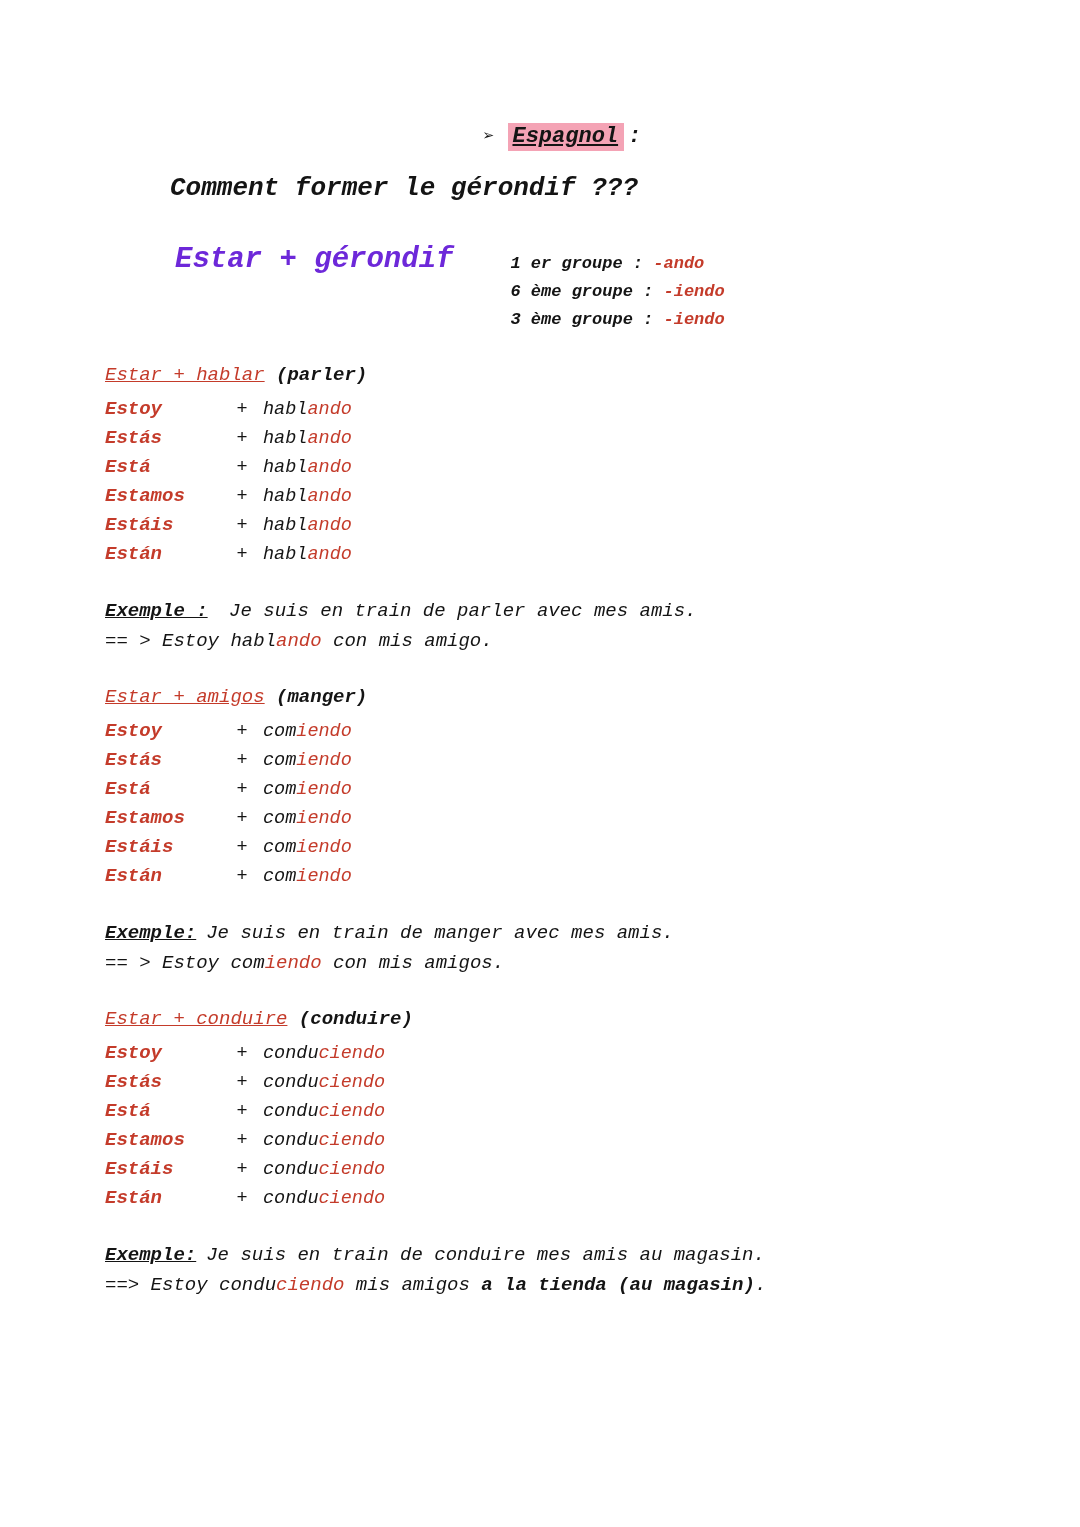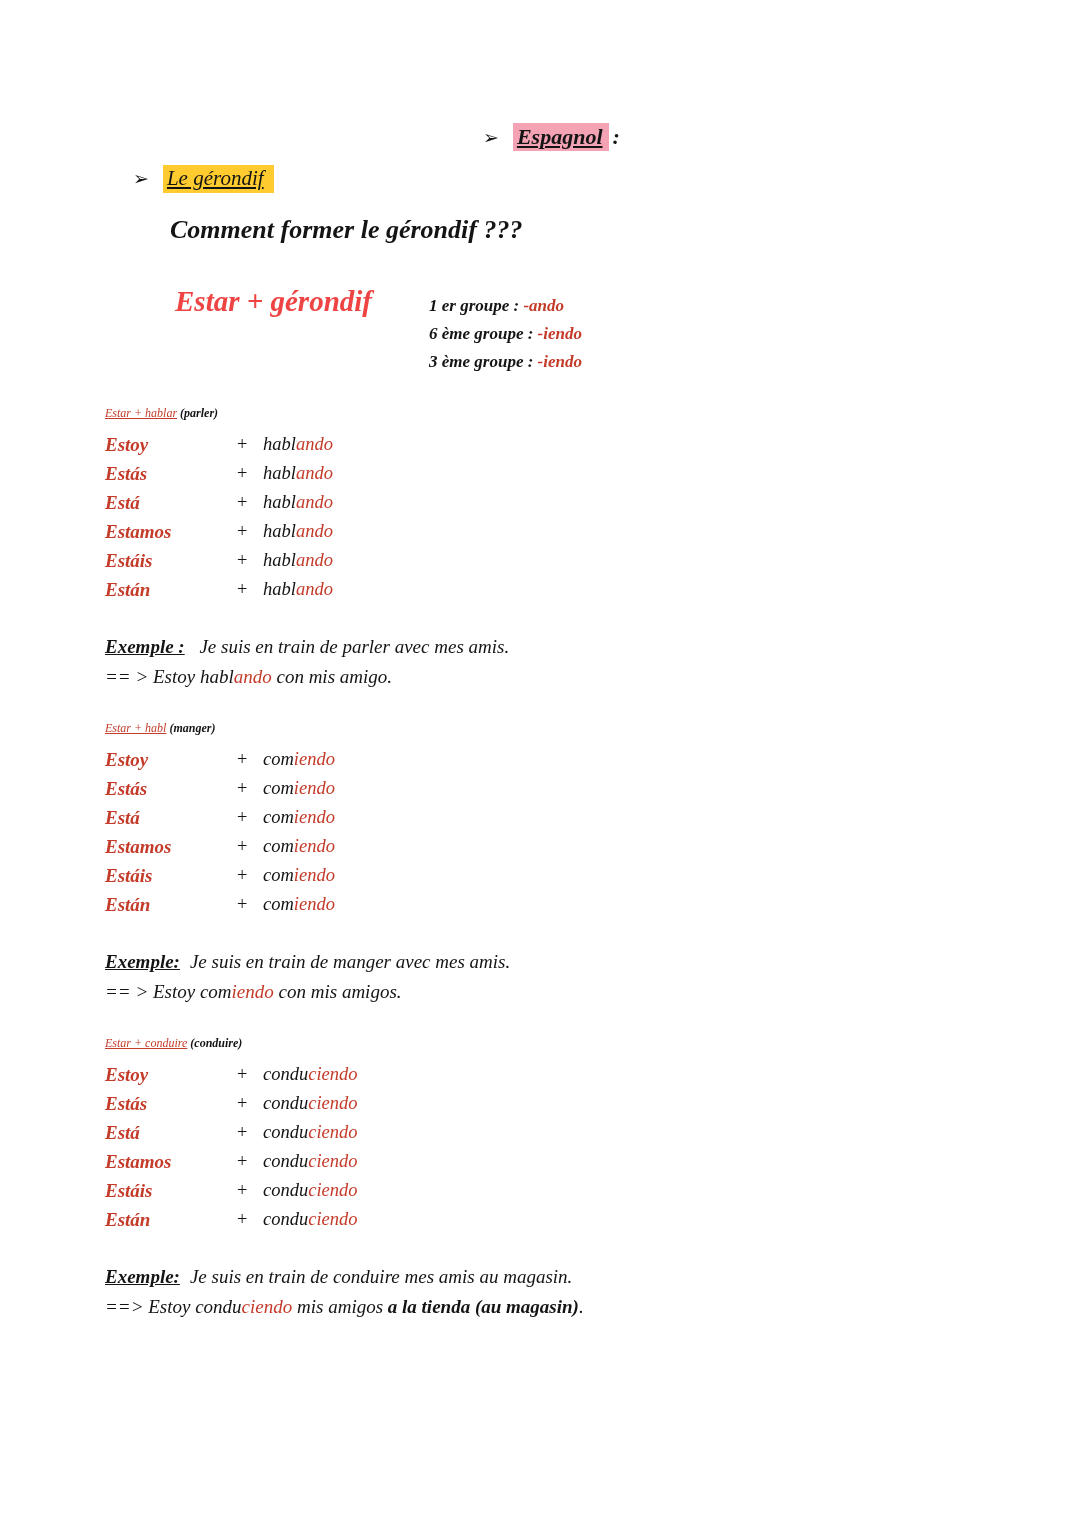--- a/index.html
+++ b/index.html
@@ -1,47 +1,47 @@
 <!DOCTYPE html>
 <html><head>
 <meta charset="utf-8">
 <style>
   * { box-sizing: border-box; }
   html, body { margin: 0; padding: 0; background: #ffffff; }
   .page {
     width: 1080px; height: 1527px; background: #ffffff; overflow: hidden;
-    font-family: Liberation Serif, serif; font-style: italic; color: #141414;
+    font-family: Liberation Mono, monospace; font-style: italic; color: #141414;
     position: relative;
   }
   .red { color: #c43b2a; }
   .bold { font-weight: bold; }
 
   
   .header-line { padding-top: 124px; margin-left: 483px; font-size: 22px; font-weight: bold; }
   .bullet { font-style: normal; font-weight: normal; font-size: 19px; margin-right: 14px; color: #141414; }
   .hl-pink { background: #f4a3b5; padding: 1px 6px 2px 4px; text-decoration: underline; }
   .header-colon { margin-left: 4px; }
 
   
   .subheader-line { margin: 16px 0 0 133px; font-size: 21px; }
   .hl-yellow { background: #ffcb2e; padding: 1px 10px 3px 4px; text-decoration: underline; }
 
   
   .question { margin: 24px 0 0 170px; font-size: 26px; font-weight: bold; }
 
   
   .formula-row { margin: 40px 0 0 175px; display: flex; align-items: flex-start; }
-  .formula { font-size: 29px; font-weight: bold; color: #ef4444; }
+  .formula { font-size: 29px; font-weight: bold; color: #6d28d9; }
   .groups { margin-left: 57px; padding-top: 7px; }
   .group-line { font-size: 17px; font-weight: bold; line-height: 28px; white-space: pre; }
 
   
   .content { margin-left: 105px; }
   .conj-section { margin-top: 26px; }
-  .section-heading { font-size: 12px; font-weight: normal; margin-top: 30px; }
+  .section-heading { font-size: 19px; font-weight: normal; margin-top: 30px; }
   .section-verb { color: #c43b2a; text-decoration: underline; }
   .section-translation { font-weight: bold; }
 
   .rows { margin-top: 9px; }
   .row { display: flex; line-height: 29px; font-size: 18.5px; }
   .pronoun { width: 116px; font-weight: bold; color: #c43b2a; font-size: 19px; }
   .plus { width: 42px; text-align: center; }
   .verb { white-space: pre; }
 
   .example { margin: 28px 16px 0 0; font-size: 19px; line-height: 29px; }
@@ -50,23 +50,20 @@
 </style>
 </head>
 <body>
 
 <div class="page">
 
   <div class="header-line">
     <span class="bullet">➢</span><span class="hl-pink">Espagnol</span><span class="header-colon">:</span>
   </div>
 
-  <div class="subheader-line">
-    <span class="bullet">➢</span><span class="hl-yellow">Le gérondif</span>
-  </div>
 
   <div class="question">Comment former le gérondif  ???</div>
 
   <div class="formula-row">
     <div class="formula">Estar + gérondif</div>
     <div class="groups">
       <div class="group-line"><span>1 er groupe : </span><span class="red">-ando</span></div>
       <div class="group-line"><span>6 ème groupe : </span><span class="red">-iendo</span></div>
       <div class="group-line"><span>3 ème groupe : </span><span class="red">-iendo</span></div>
     </div>
@@ -106,21 +103,21 @@
             <span class="pronoun">Están</span>
             <span class="plus">+</span>
             <span class="verb"><span>habl</span><span class="red">ando</span></span>
           </div>
       </div>
       <p class="example"><span class="example-label">Exemple :</span><span> Je suis en train de parler avec mes amis.</span></p>
       <p class="example-es"><span>== &gt; Estoy habl</span><span class="red">ando</span><span> con mis amigo.</span><span class="bold"></span><span></span></p>
     </section>
 
     <section class="conj-section">
-      <div class="section-heading"><span class="section-verb">Estar + habl</span><span class="section-translation"> (manger)</span></div>
+      <div class="section-heading"><span class="section-verb">Estar + amigos</span><span class="section-translation"> (manger)</span></div>
       <div class="rows">
         <div class="row">
             <span class="pronoun">Estoy</span>
             <span class="plus">+</span>
             <span class="verb"><span>com</span><span class="red">iendo</span></span>
           </div>
         <div class="row">
             <span class="pronoun">Estás</span>
             <span class="plus">+</span>
             <span class="verb"><span>com</span><span class="red">iendo</span></span>

